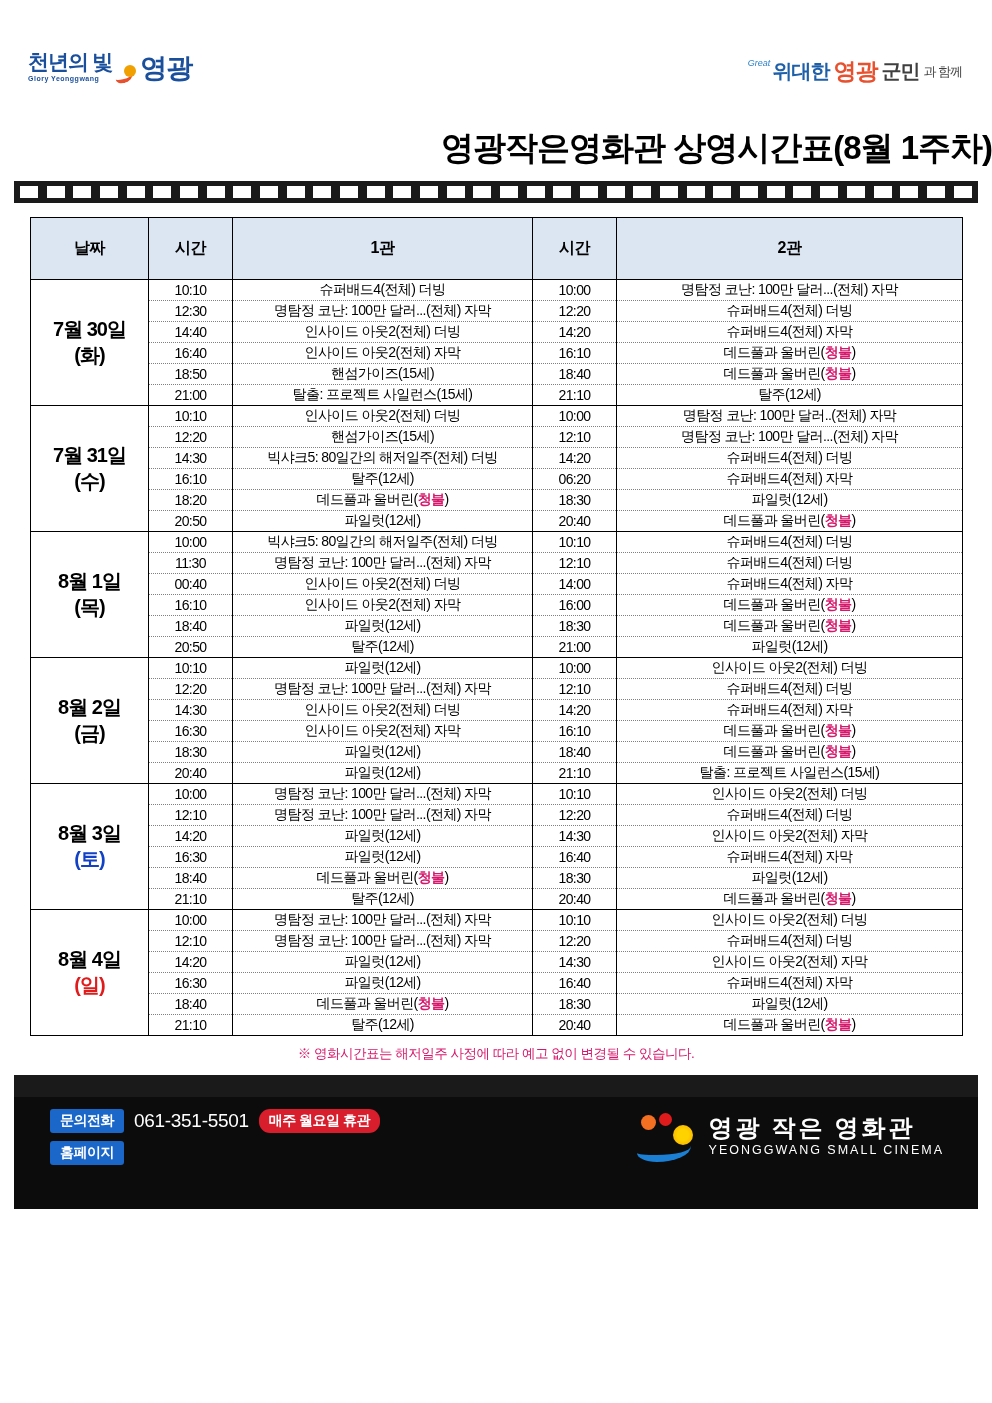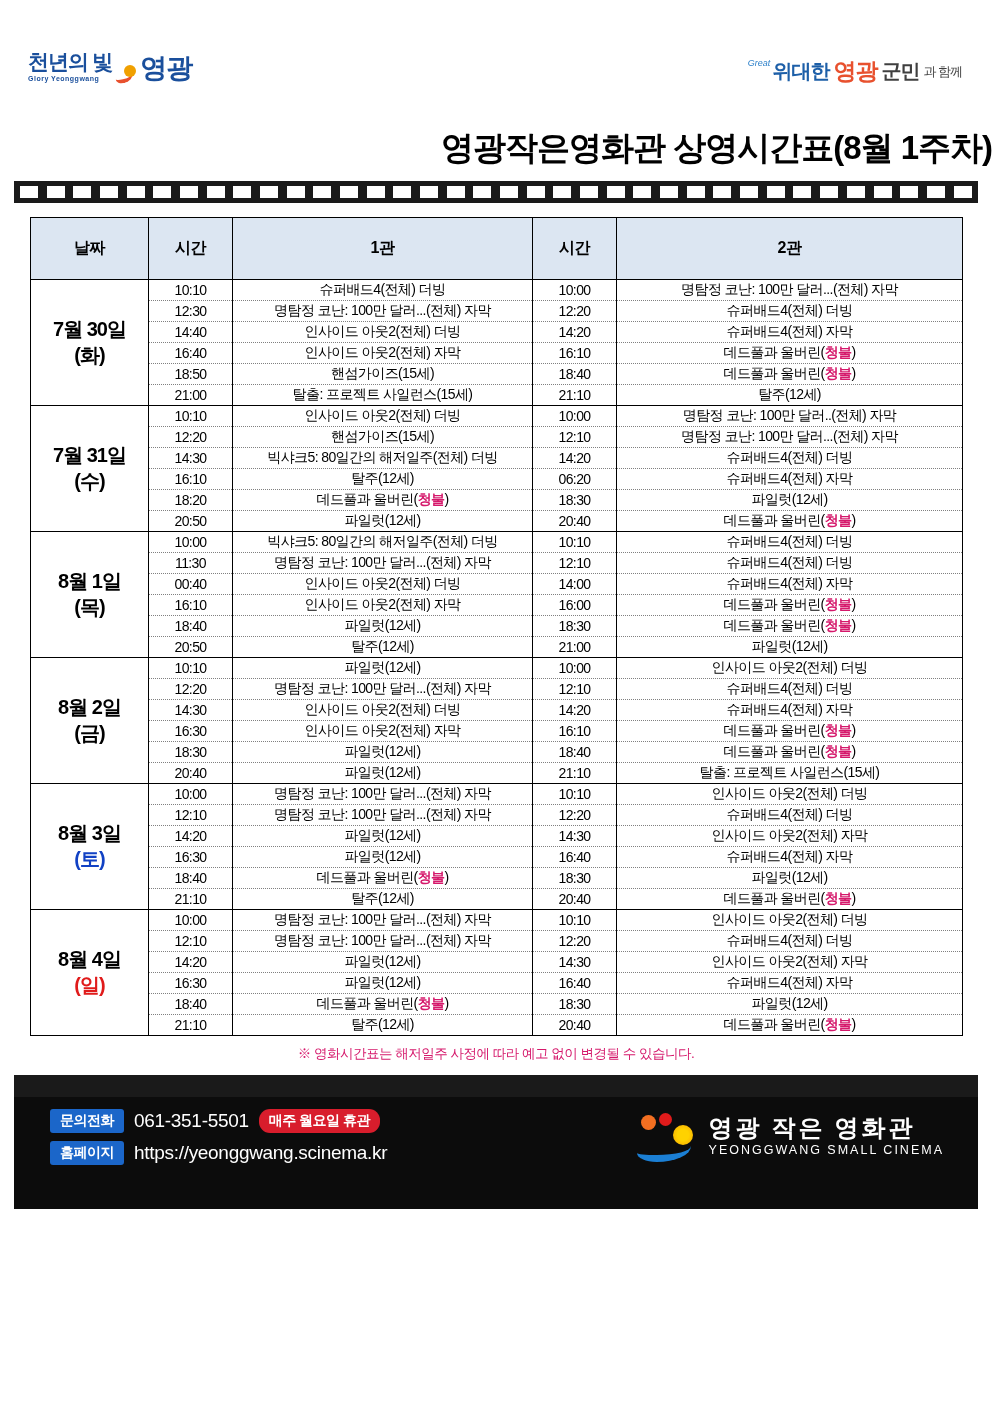--- a/index.html
+++ b/index.html
@@ -656,21 +656,20 @@
 
 <div class="footer-block">
   <div class="contact">
     <div class="contact-row">
       <span class="tag">문의전화</span>
       <span class="contact-val">061-351-5501</span>
       <span class="closed-badge">매주 월요일 휴관</span>
     </div>
     <div class="contact-row">
       <span class="tag">홈페이지</span>
-      <span class="contact-val">https://yeonggwang.scinema.kr</span>
     </div>
   </div>
   <div class="brand">
     <div class="brand-mark">
       <span class="dot-o"></span>
         <span class="dot-r"></span>
         <span class="sun"></span>
         <span class="wave"></span>
     </div>
     <div class="brand-text">

